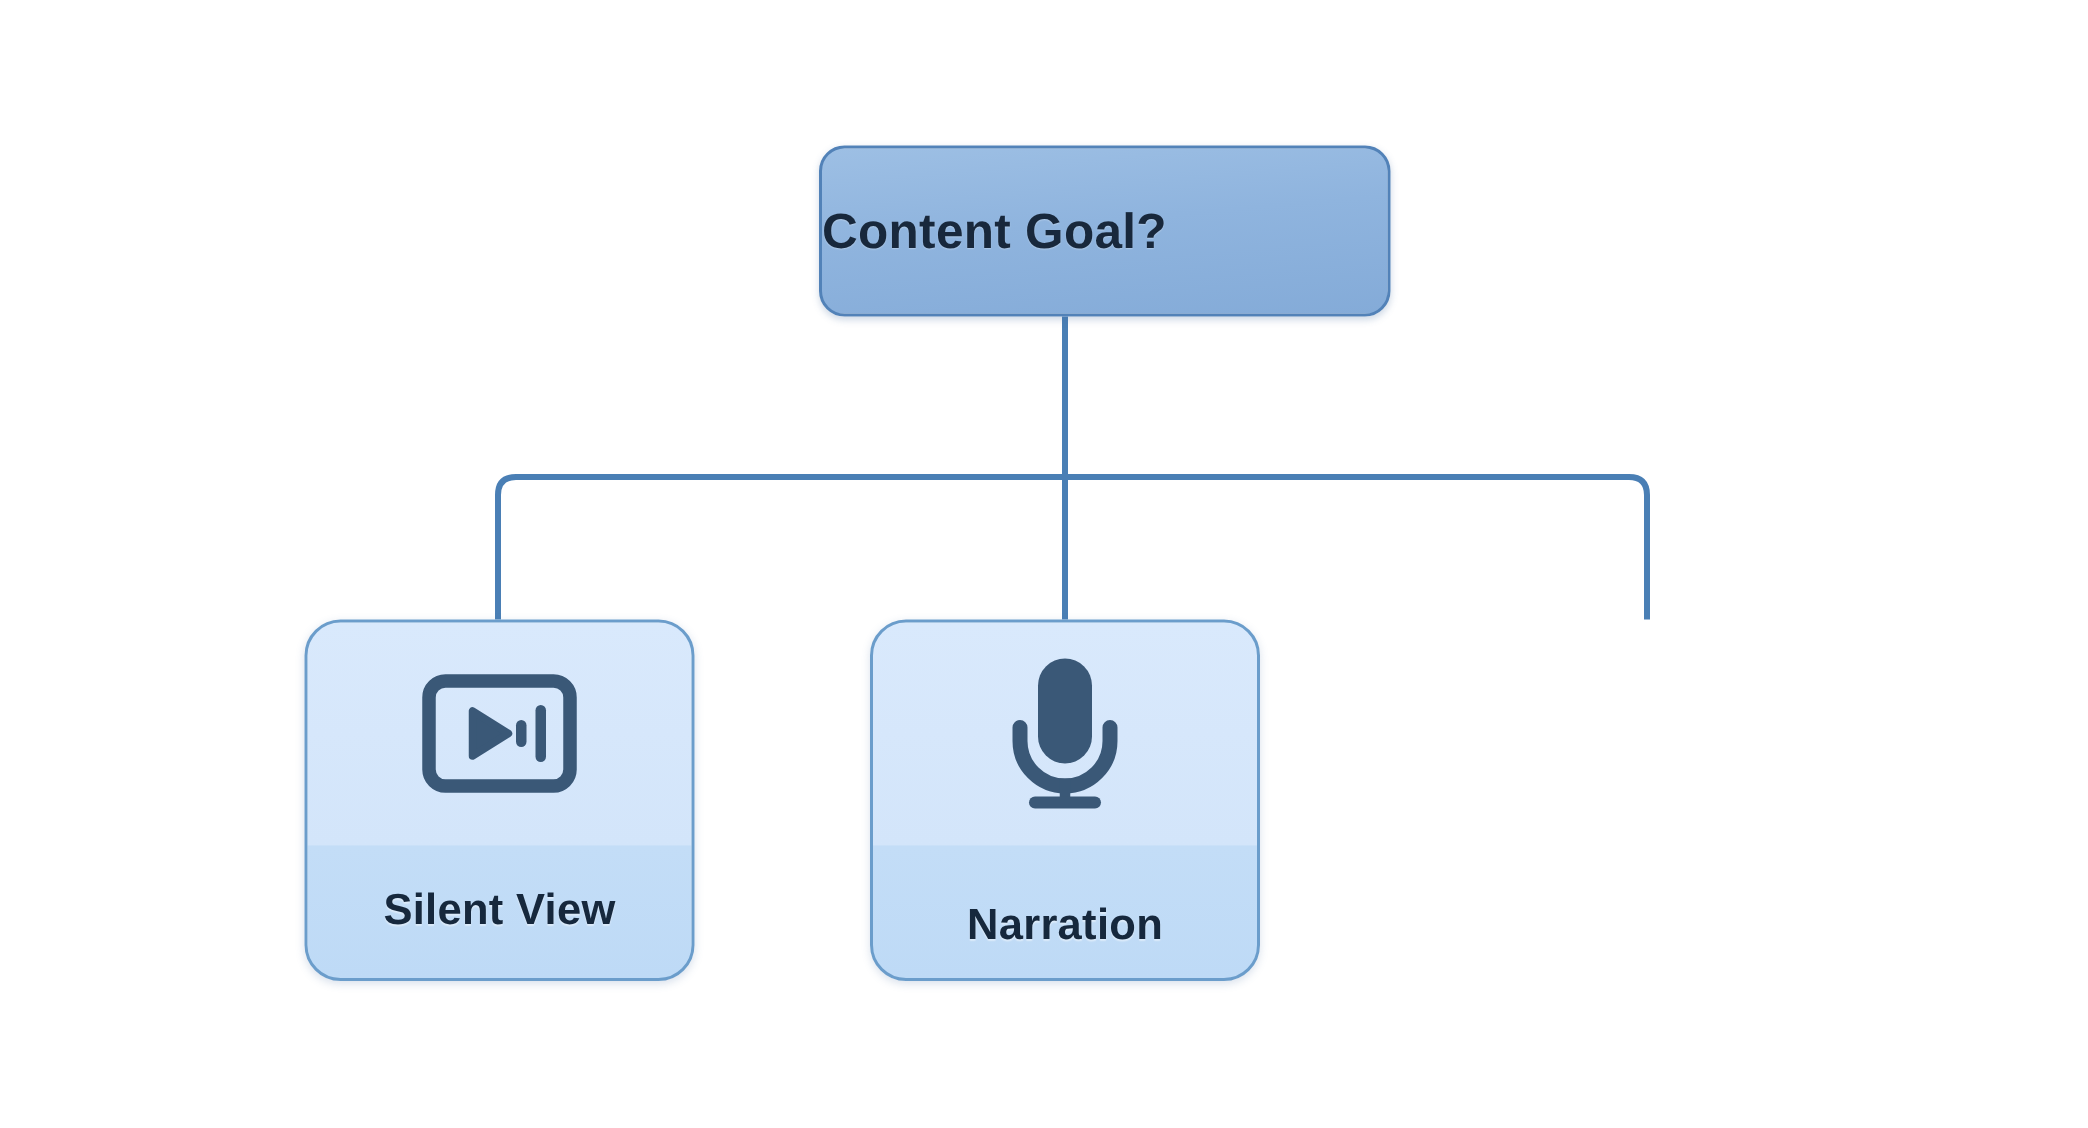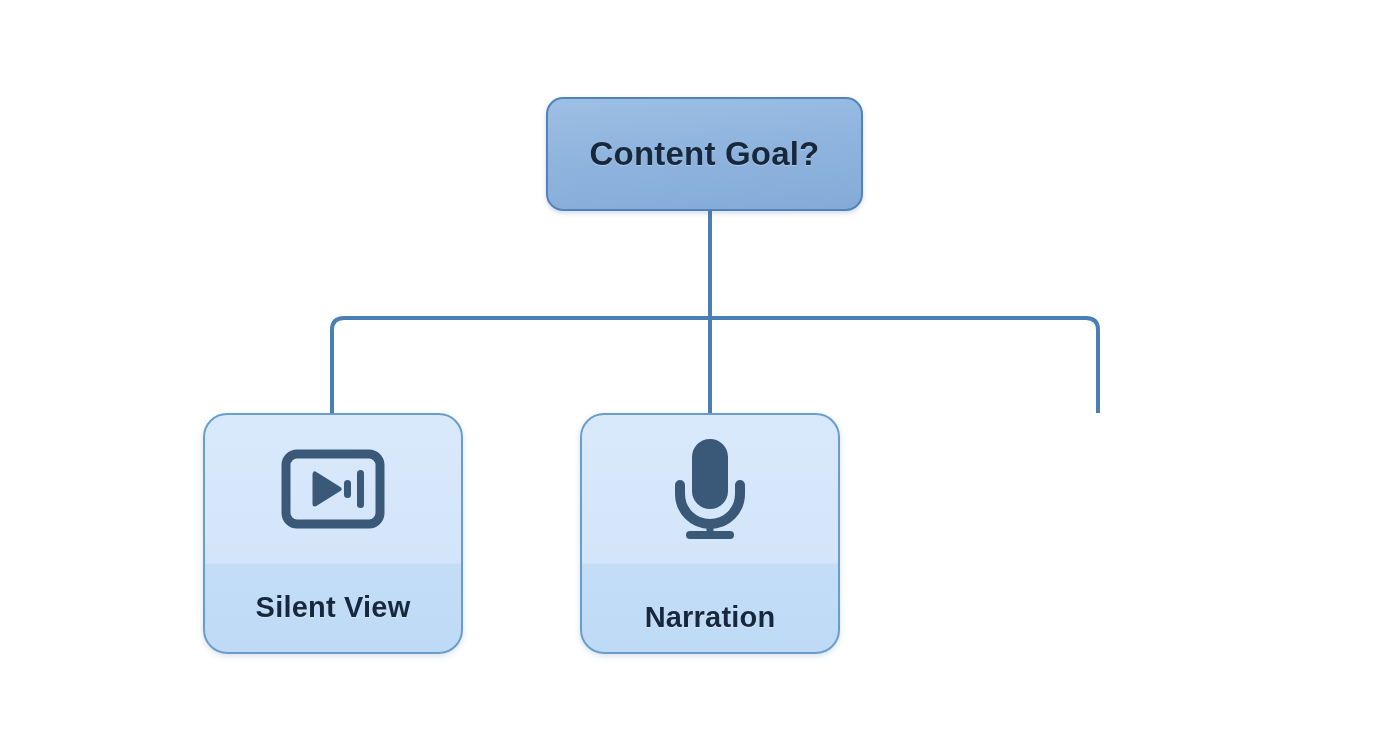--- a/index.html
+++ b/index.html
@@ -30,29 +30,28 @@
     width: 1392px;
     height: 752px;
     pointer-events: none;
   }
 
   
   .root-node {
     position: absolute;
     left: 546px;
     top: 97px;
-    width: 317px;
+    width: 381px;
     height: 114px;
     box-sizing: border-box;
     border: 2.5px solid #5282b8;
     border-radius: 17px;
     background: linear-gradient(175deg, #9dbfe4 0%, #8fb4de 45%, #84abd8 100%);
     display: flex;
     align-items: center;
-    justify-content: center;
     box-shadow: 0 2px 5px rgba(70,110,160,0.26);
   }
   .root-label {
     font-size: 33px;
     font-weight: bold;
     color: #18283c;
     letter-spacing: 0.2px;
     text-shadow: 0 1px 1px rgba(255,255,255,0.30);
     white-space: nowrap;
   }

